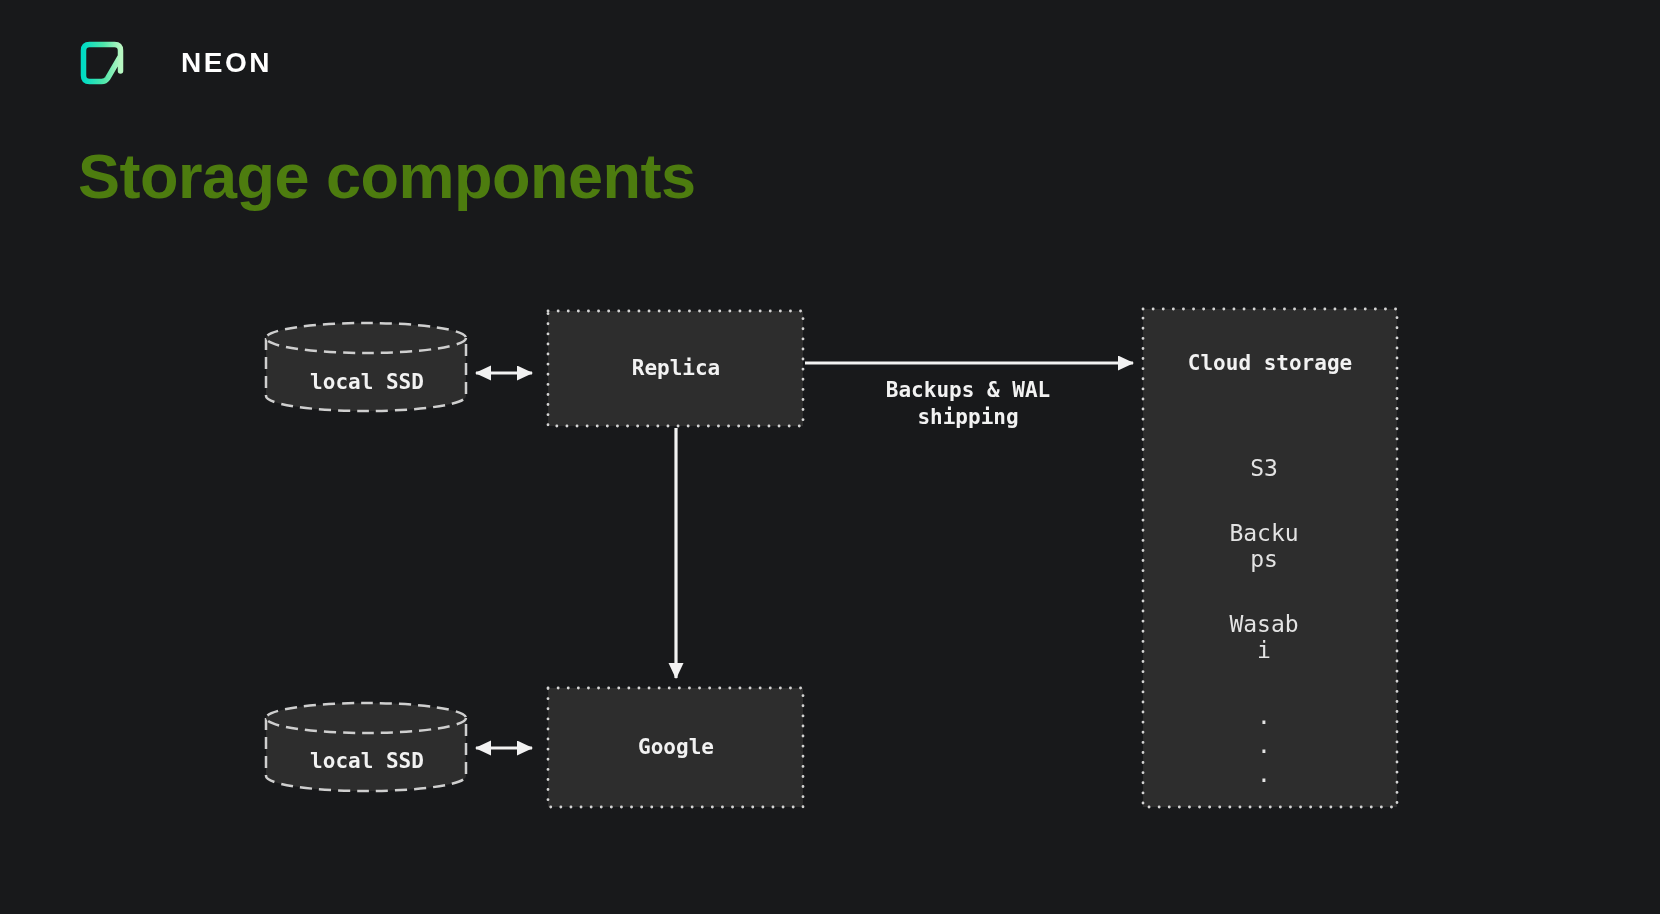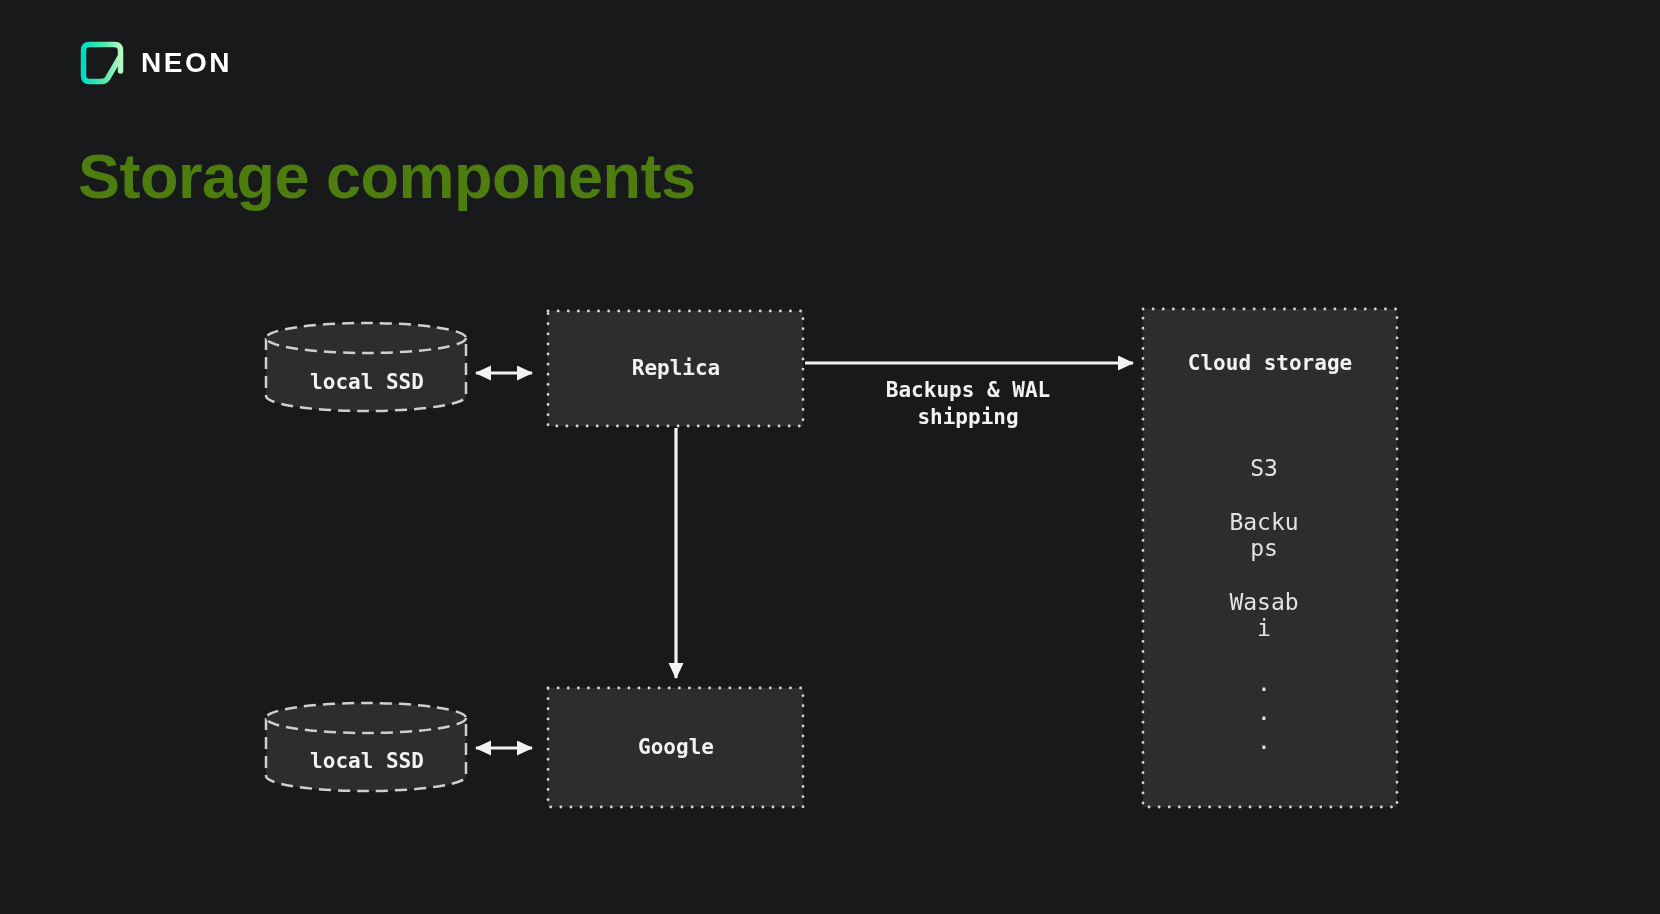--- a/index.html
+++ b/index.html
@@ -24,20 +24,21 @@
     align-items: center;
     gap: 14px;
   }
   .logo { width: 50px; height: 50px; display: block; }
   .wordmark {
     font-family: "Liberation Sans", sans-serif;
     font-weight: 800;
     font-size: 28px;
     letter-spacing: 2.5px;
     color: #ffffff;
+    margin-left: 40px;
   }
   
   .title {
     position: absolute;
     left: 78px;
     top: 144px;
     margin: 0;
     font-family: "Liberation Sans", sans-serif;
     font-weight: 700;
     font-size: 63px;
@@ -76,21 +77,21 @@
   }
   
   .cloud-items {
     position: absolute;
     left: 1264px;
     top: 455px;
     transform: translateX(-50%);
     display: flex;
     flex-direction: column;
     align-items: center;
-    gap: 28px;
+    gap: 39px;
   }
   .provider {
     width: 5ch;
     word-break: break-all;
     text-align: center;
     font-family: "DejaVu Sans Mono", monospace;
     font-weight: 400;
     font-size: 23px;
     line-height: 26px;
     color: #e3e3e3;

